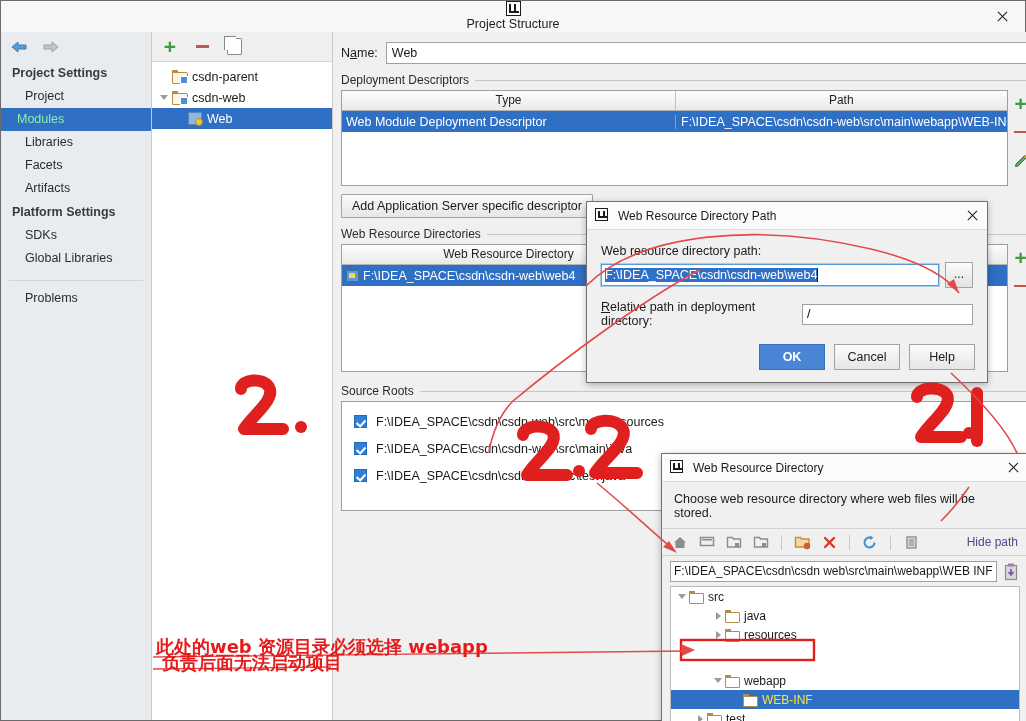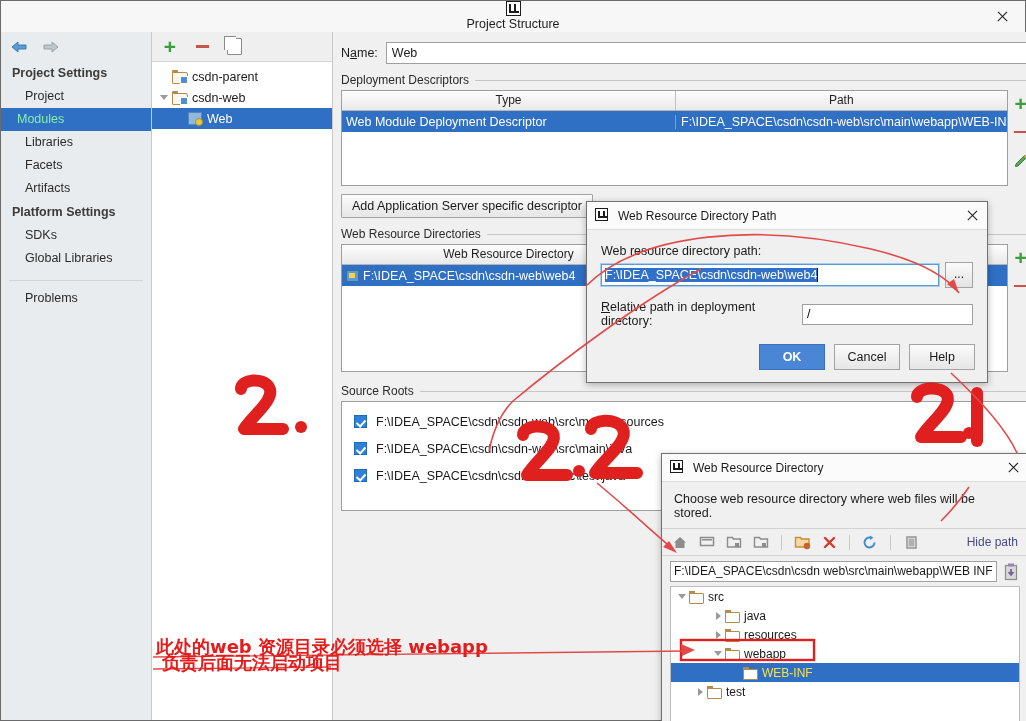--- a/index.html
+++ b/index.html
@@ -468,21 +468,21 @@
       <div class="trow2" style="padding-left:40px;">
         <span class="tw2">
             <span class="right"></span>
           </span>
         <span class="fold2">
             <span class="f2"></span>
             <span class="f1"></span>
           </span>
         <span>resources</span>
       </div>
-      <div class="trow2" style="padding-left:40px;">
+      <div class="trow2" style="padding-left:40px;margin-top:27px;">
         <span class="tw2">
             <span class="down"></span>
           </span>
         <span class="fold2">
             <span class="f2"></span>
             <span class="f1"></span>
           </span>
         <span>webapp</span>
       </div>
       <div class="trow2 sel" style="padding-left:72px;">

